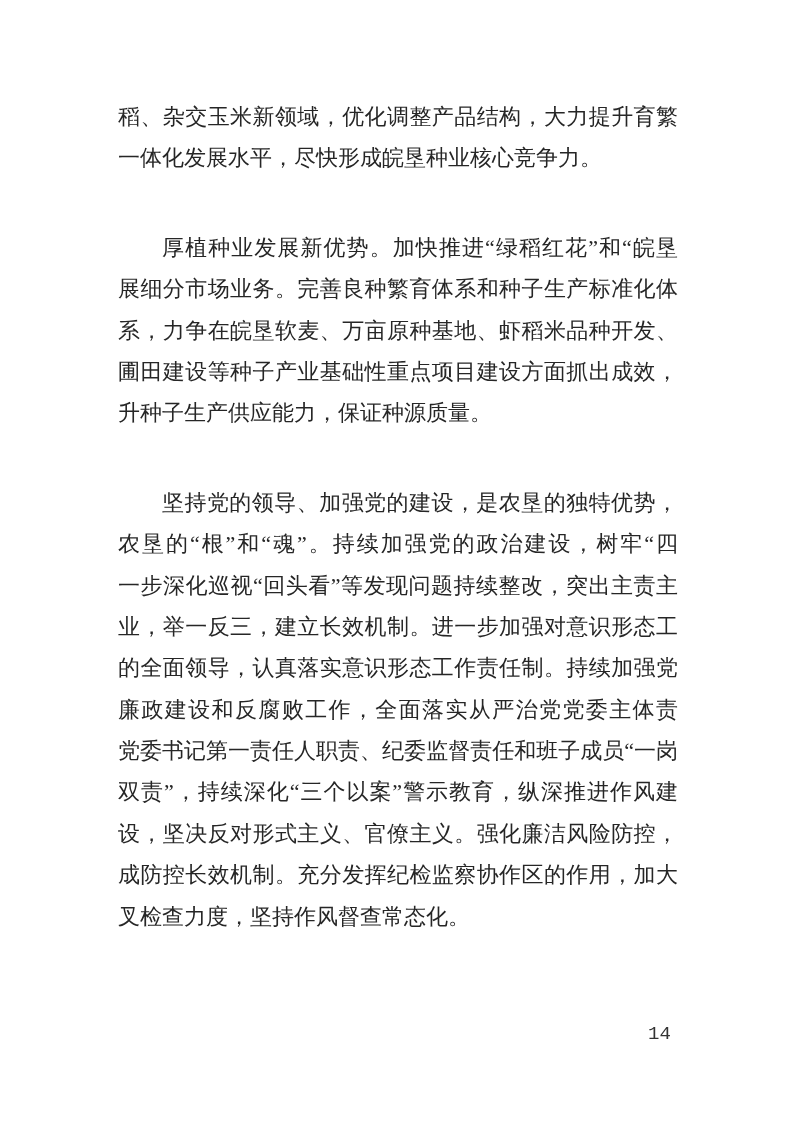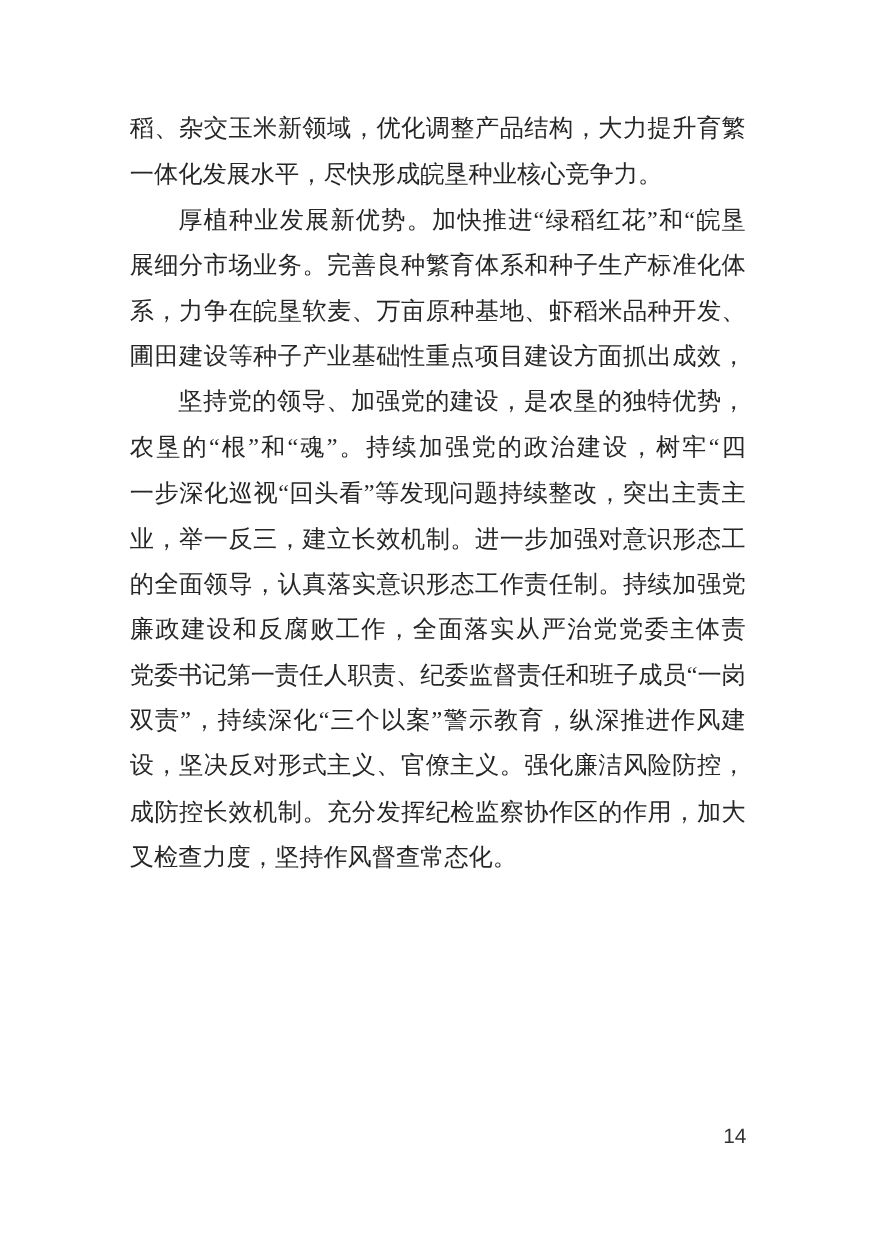--- a/index.html
+++ b/index.html
@@ -42,47 +42,49 @@
     overflow: visible;
   }
   .line.fill {
     text-align: justify;
     text-align-last: justify;
     white-space: normal;
     overflow: hidden;
   }
   .line.indent {
     text-indent: 44px;
+    margin-top: 48px;
   }
   .page-number {
     position: absolute;
     left: 648px;
     top: 1022px;
     width: 40px;
-    text-align: center;
+    text-align: left;
     font-size: 19px;
     line-height: 24px;
     color: #333333;
-    font-family: Liberation Sans, sans-serif;
+    font-family: Liberation Mono, monospace;
   }
 </style>
 </head>
 <body>
 
 <div class="page">
   <div class="text-block" id="doc-body">
       <div class="paragraph body-continuation">
         <div class="line fill">稻、杂交玉米新领域，优化调整产品结构，大力提升育繁推</div>
         <div class="line">一体化发展水平，尽快形成皖垦种业核心竞争力。</div>
       </div>
       <div class="paragraph body">
         <div class="line indent fill">厚植种业发展新优势。加快推进“绿稻红花”和“皖垦</div>
         <div class="line fill">展细分市场业务。完善良种繁育体系和种子生产标准化体</div>
         <div class="line fill">系，力争在皖垦软麦、万亩原种基地、虾稻米品种开发、三</div>
         <div class="line fill">圃田建设等种子产业基础性重点项目建设方面抓出成效，提</div>
+        <div class="line">升种子生产供应能力，保证种源质量。</div>
       </div>
       <div class="paragraph body">
         <div class="line indent fill">坚持党的领导、加强党的建设，是农垦的独特优势，是</div>
         <div class="line fill">农垦的“根”和“魂”。持续加强党的政治建设，树牢“四</div>
         <div class="line fill">一步深化巡视“回头看”等发现问题持续整改，突出主责主</div>
         <div class="line fill">业，举一反三，建立长效机制。进一步加强对意识形态工作</div>
         <div class="line fill">的全面领导，认真落实意识形态工作责任制。持续加强党风</div>
         <div class="line fill">廉政建设和反腐败工作，全面落实从严治党党委主体责任、</div>
         <div class="line fill">党委书记第一责任人职责、纪委监督责任和班子成员“一岗</div>
         <div class="line fill">双责”，持续深化“三个以案”警示教育，纵深推进作风建</div>

